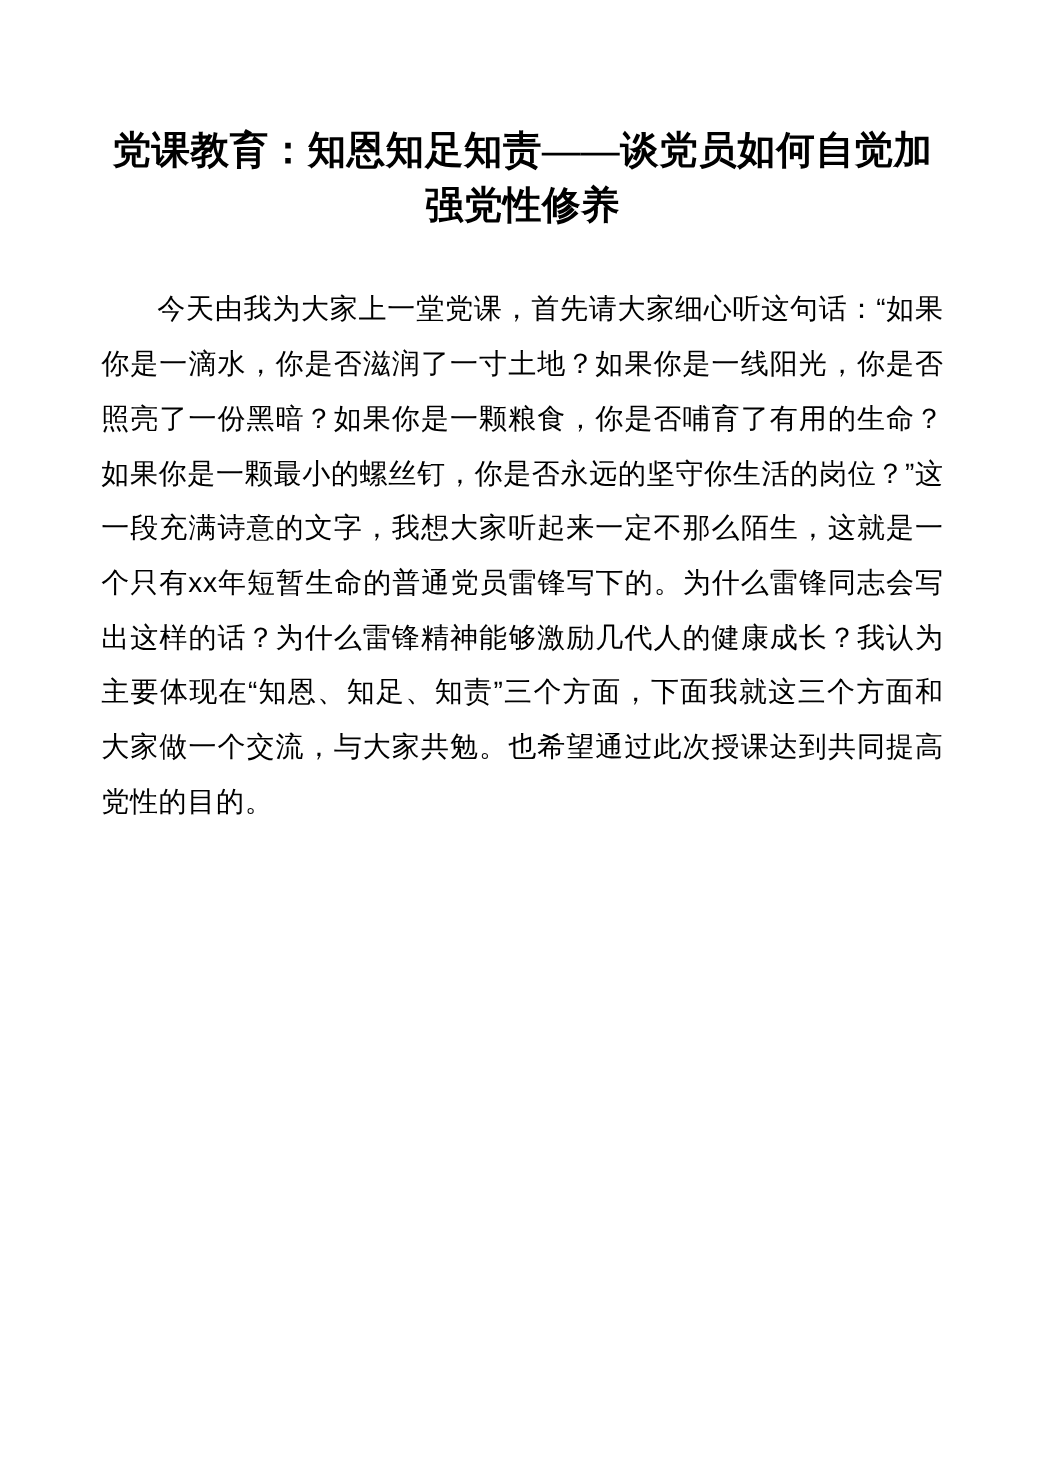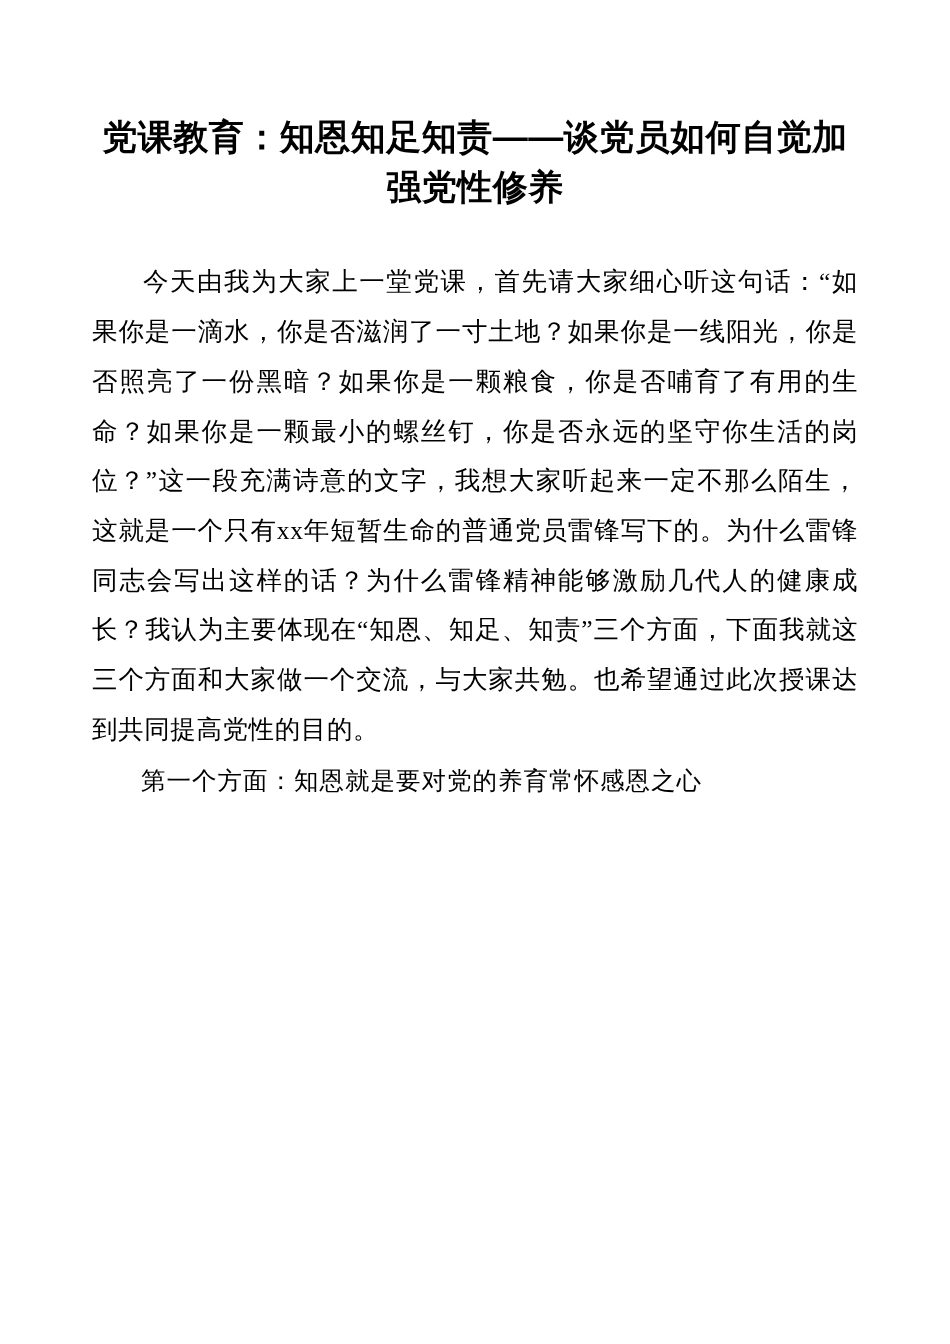--- a/index.html
+++ b/index.html
@@ -16,31 +16,31 @@
   }
   .page {
     width: 950px;
     height: 1344px;
     box-sizing: border-box;
     padding: 112px 92px 40px 92px;
     background: #ffffff;
     position: relative;
   }
   .doc-title {
-    font-family: Liberation Sans, sans-serif;
+    font-family: Liberation Serif, serif;
     font-weight: bold;
     font-size: 35px;
     line-height: 1.42;
     text-align: center;
     letter-spacing: 0.5px;
     margin: 0 0 46px 0;
     color: #000000;
   }
   .body-text {
-    font-family: Liberation Serif, serif;
+    font-family: Liberation Sans, sans-serif;
     font-size: 25.5px;
     line-height: 1.95;
     text-align: justify;
     text-justify: inter-ideograph;
     letter-spacing: 0.6px;
     margin: 0;
     color: #000000;
   }
   .para {
     text-indent: 2em;
@@ -56,17 +56,16 @@
 </head>
 <body>
 
 <div class="page">
 
   <h1 class="doc-title">党课教育：知恩知足知责——谈党员如何自觉加强党性修养</h1>
 
   <div class="body-text">
     <p class="para">今天由我为大家上一堂党课，首先请大家细心听这句话：“如果你是一滴水，你是否滋润了一寸土地？如果你是一线阳光，你是否照亮了一份黑暗？如果你是一颗粮食，你是否哺育了有用的生命？如果你是一颗最小的螺丝钉，你是否永远的坚守你生活的岗位？”这一段充满诗意的文字，我想大家听起来一定不那么陌生，这就是一个只有xx年短暂生命的普通党员雷锋写下的。为什么雷锋同志会写出这样的话？为什么雷锋精神能够激励几代人的健康成长？我认为主要体现在“知恩、知足、知责”三个方面，下面我就这三个方面和大家做一个交流，与大家共勉。也希望通过此次授课达到共同提高党性的目的。</p>
 
-    <p class="subhead">第一个方面：知恩就是要对党的养育常怀感恩之心</p>
 
   </div>
 
 </div>
 
 </body></html>

